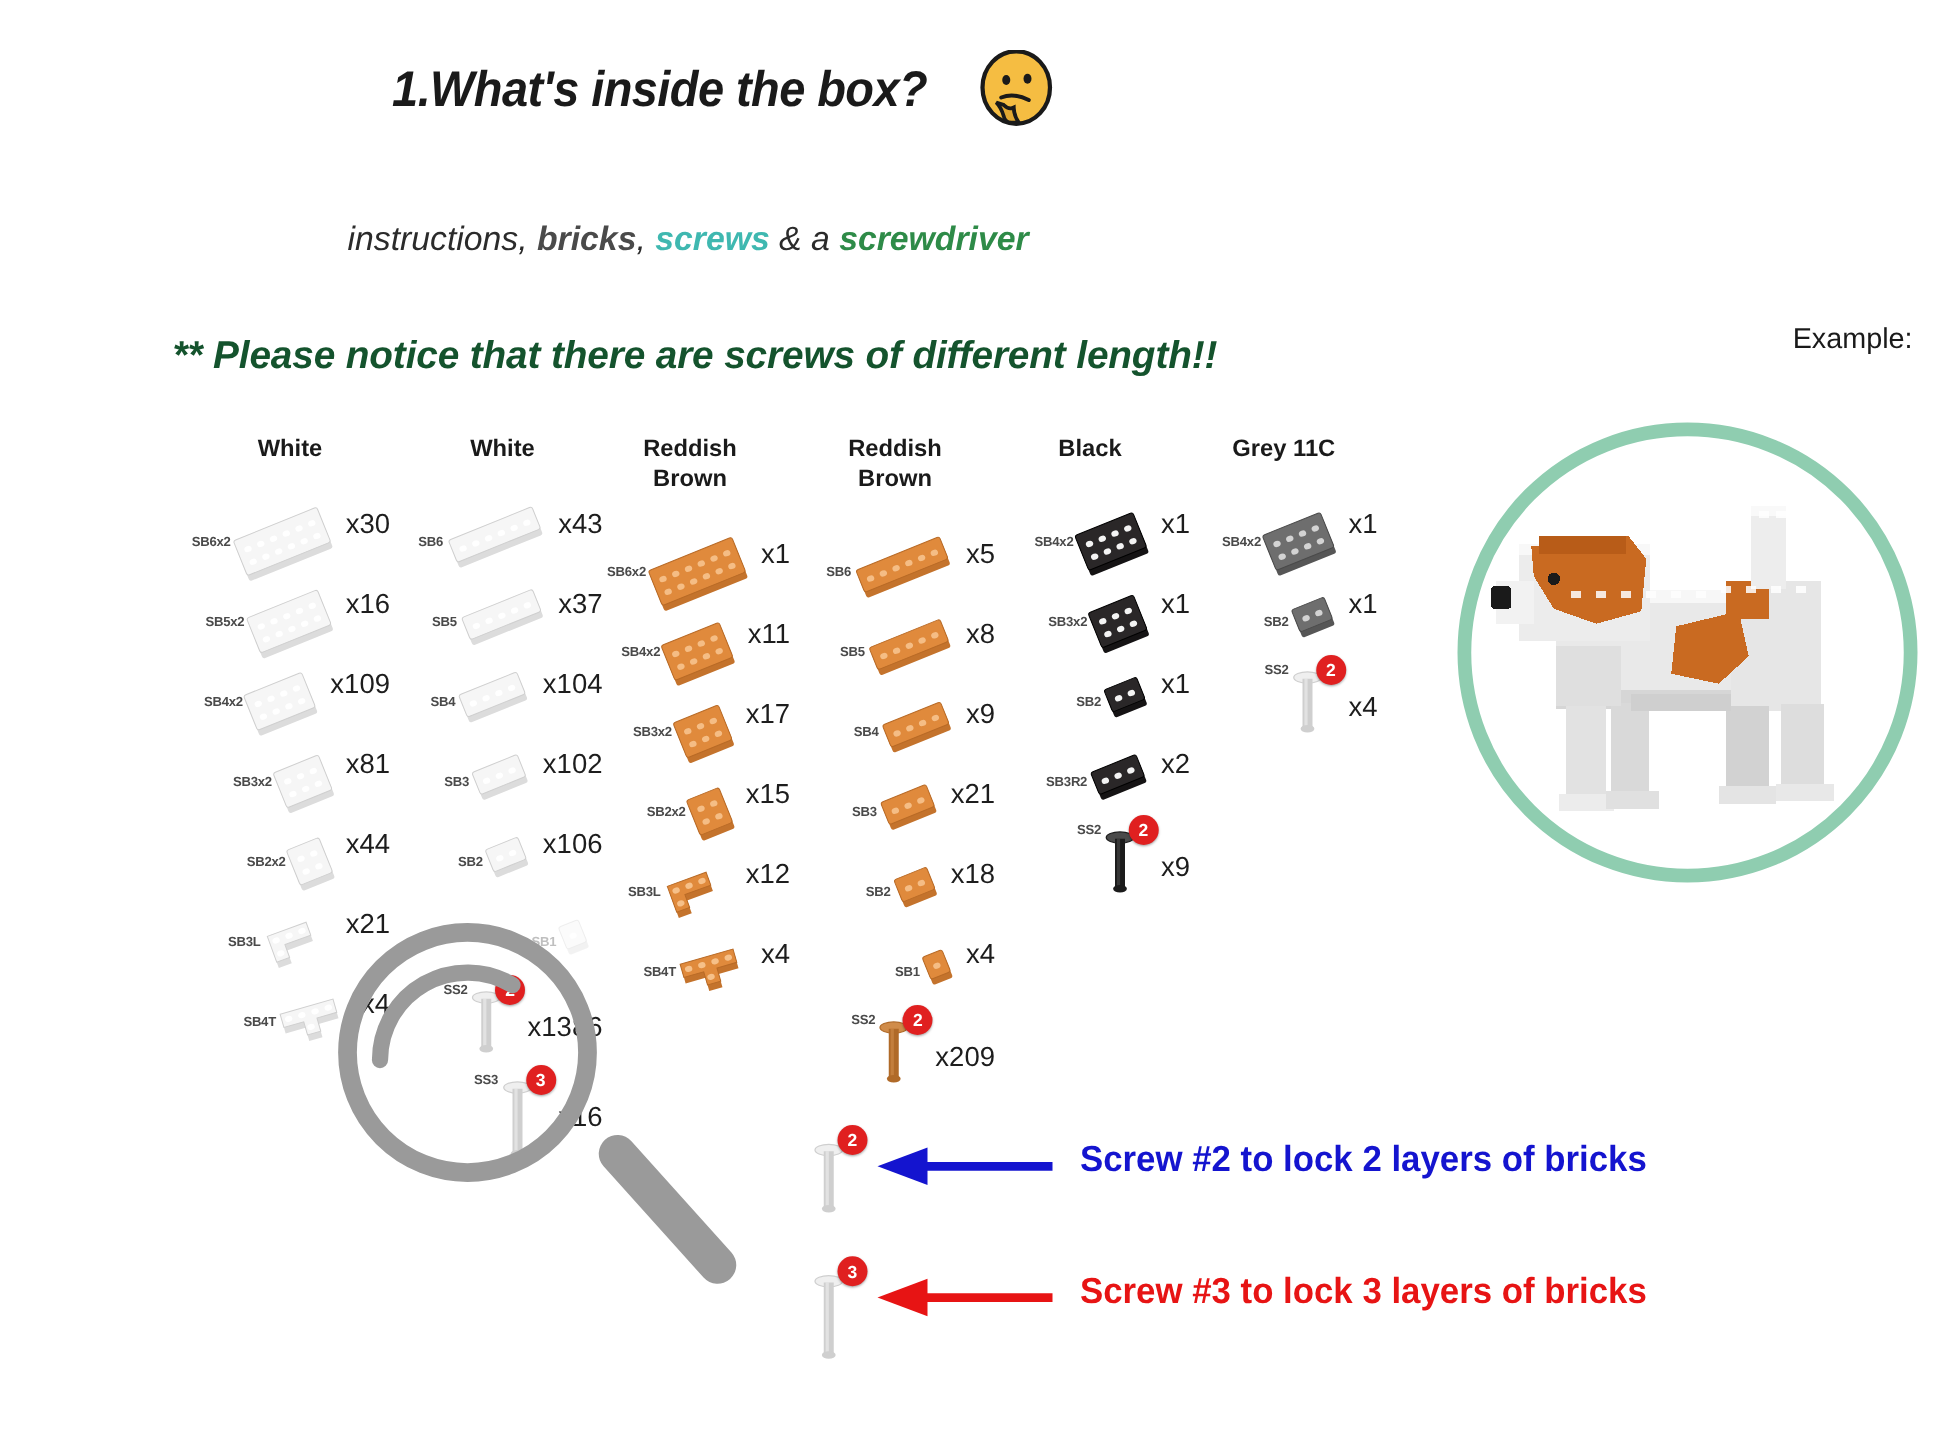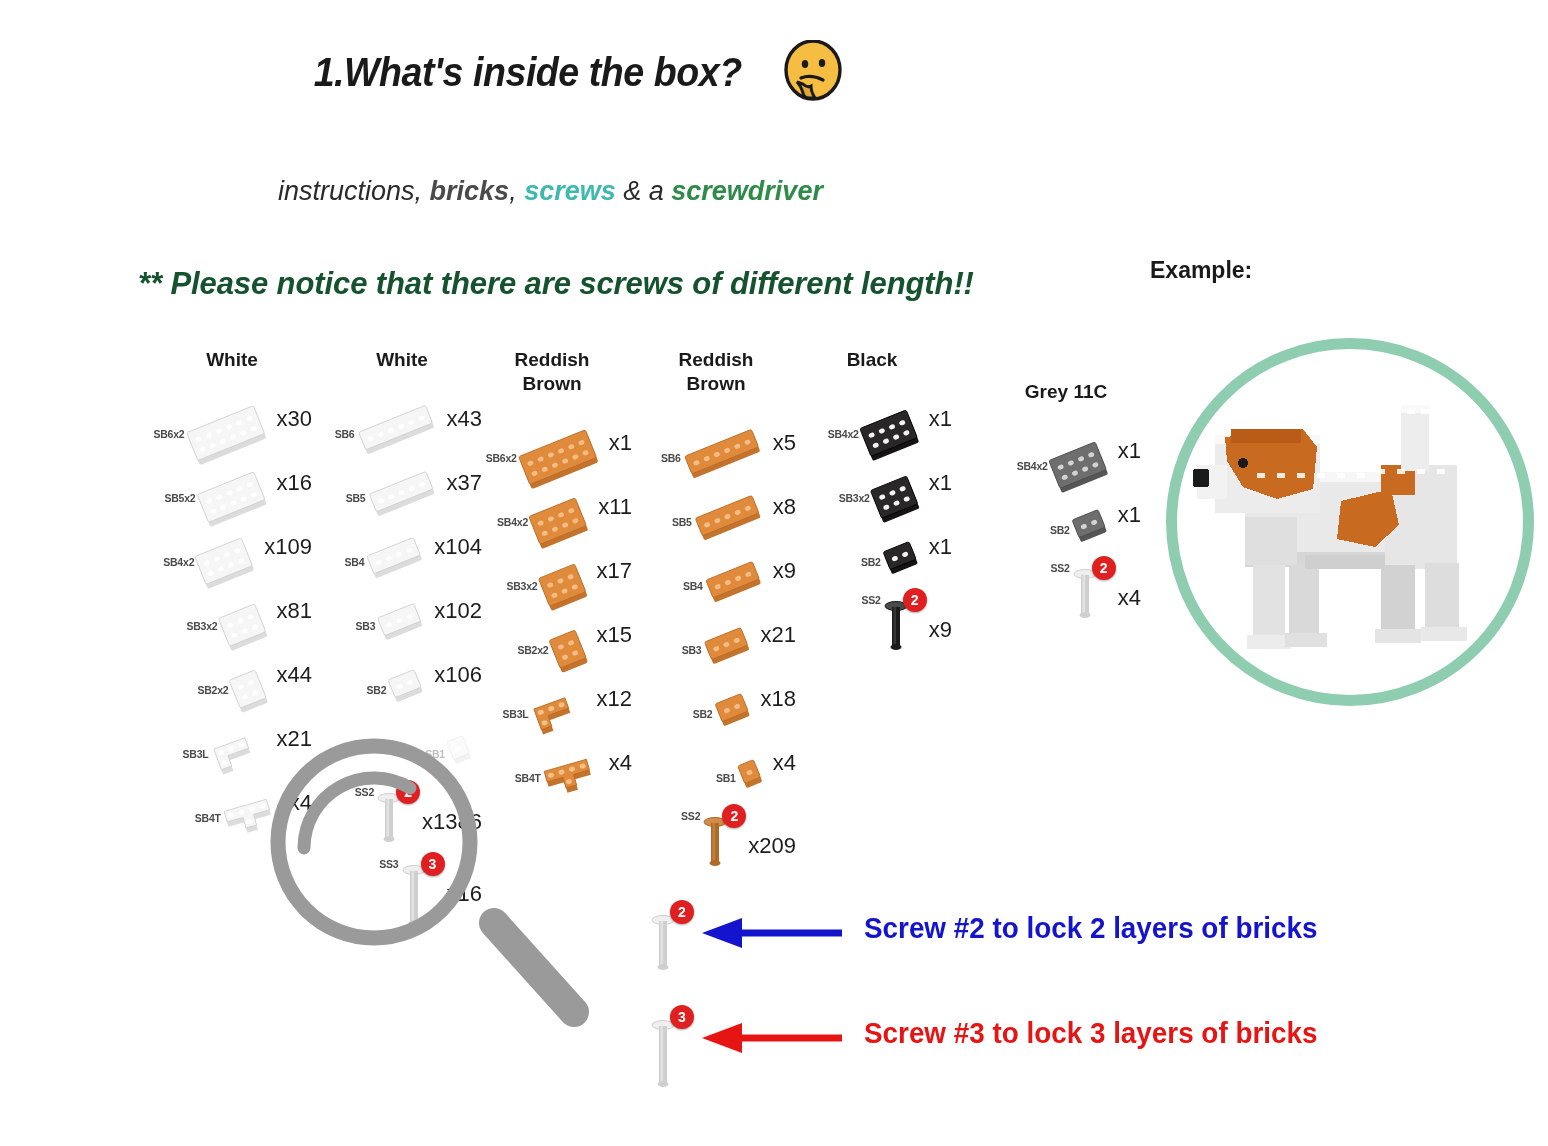--- a/index.html
+++ b/index.html
@@ -74,21 +74,21 @@
     display: flex; align-items: center; justify-content: center;
     box-shadow: 0 1px 2px rgba(0,0,0,.35);
   }
 
   
   .magnifier { position: absolute; left: 262px; top: 730px; pointer-events: none; }
 
   
   .example-head {
     position: absolute; left: 1150px; top: 255px; width: 380px;
-    text-align: left; font-size: 23px; font-weight: 700;
+    text-align: right; font-size: 23px; font-weight: 400;
     color: #1a1a1a; line-height: 1.35;
   }
   .dog-circle {
     position: absolute; left: 1166px; top: 338px;
     width: 368px; height: 368px; border-radius: 50%;
     border: 11px solid #8fcdb0; background: #ffffff;
     overflow: hidden;
   }
   .dog-circle svg { position: absolute; left: 8px; top: 28px; }
 
@@ -705,33 +705,50 @@
       <rect x="2" y="2" width="28" height="19" rx="2" fill="#2a2728" stroke="#000000" stroke-width=".8"></rect>
       <g transform="translate(0,2)">
                     <ellipse cx="10.5" cy="10.5" rx="3" ry="2.4" fill="#ffffff" opacity=".95"></ellipse>
                     <ellipse cx="21.5" cy="10.5" rx="3" ry="2.4" fill="#ffffff" opacity=".95"></ellipse>
                   </g>
     </g>
               </svg>
             </div>
             <div class="part-qty qty-up">x1</div>
           </div>
+          <div class="part-row">
+            <div class="part-code">SB3R2</div>
+            <div class="part-art" style="width: 63px;">
+              <svg width="69" height="45" viewBox="0 0 69 45" overflow="visible">
+    <g transform="translate(2,13) rotate(-22 19.5 9.5)">
+      <rect x="2" y="7" width="39" height="19" rx="2" fill="#151314"></rect>
+      <rect x="2" y="2" width="39" height="19" rx="2" fill="#2a2728" stroke="#000000" stroke-width=".8"></rect>
+      <g transform="translate(0,2)">
+                    <ellipse cx="10.5" cy="10.5" rx="3" ry="2.4" fill="#ffffff" opacity=".95"></ellipse>
+                    <ellipse cx="21.5" cy="10.5" rx="3" ry="2.4" fill="#ffffff" opacity=".95"></ellipse>
+                    <ellipse cx="32.5" cy="10.5" rx="3" ry="2.4" fill="#ffffff" opacity=".95"></ellipse>
+                  </g>
+    </g>
+              </svg>
+            </div>
+            <div class="part-qty qty-up">x2</div>
+          </div>
           <div class="part-row screw-row">
             <div class="part-code">SS2</div>
             <div class="screw-art"><svg width="40" height="62" viewBox="0 0 40 62" overflow="visible">
     <ellipse cx="15" cy="12" rx="11" ry="4.5" fill="#4a4a4a" stroke="#1b1b1b" stroke-width="1"></ellipse>
     <rect x="11" y="13" width="8" height="40" fill="#1b1b1b"></rect>
     <rect x="12.5" y="13" width="2.6" height="40" fill="#4a4a4a" opacity=".6"></rect>
     <ellipse cx="15" cy="53" rx="5.5" ry="3" fill="#1b1b1b"></ellipse>
   </svg><div class="badge" style="left: 22px; top: -6px;">2</div></div>
             <div class="screw-qty">x9</div>
           </div>
         </div>
       </div>
-      <div class="col" style="left: 991px; width: 150px; margin-top: 32px;">
+      <div class="col" style="left: 952px; width: 150px;">
         <div class="col-head"><span>Grey 11C</span></div>
         <div class="rows">
           <div class="part-row">
             <div class="part-code">SB4x2</div>
             <div class="part-art" style="width: 74px;">
               <svg width="80" height="56" viewBox="0 0 80 56" overflow="visible">
     <g transform="translate(2,13) rotate(-22 25 15)">
       <rect x="2" y="7" width="50" height="30" rx="2" fill="#565656"></rect>
       <rect x="2" y="2" width="50" height="30" rx="2" fill="#6e6e6e" stroke="#4a4a4a" stroke-width=".8"></rect>
       <g transform="translate(0,2)">

